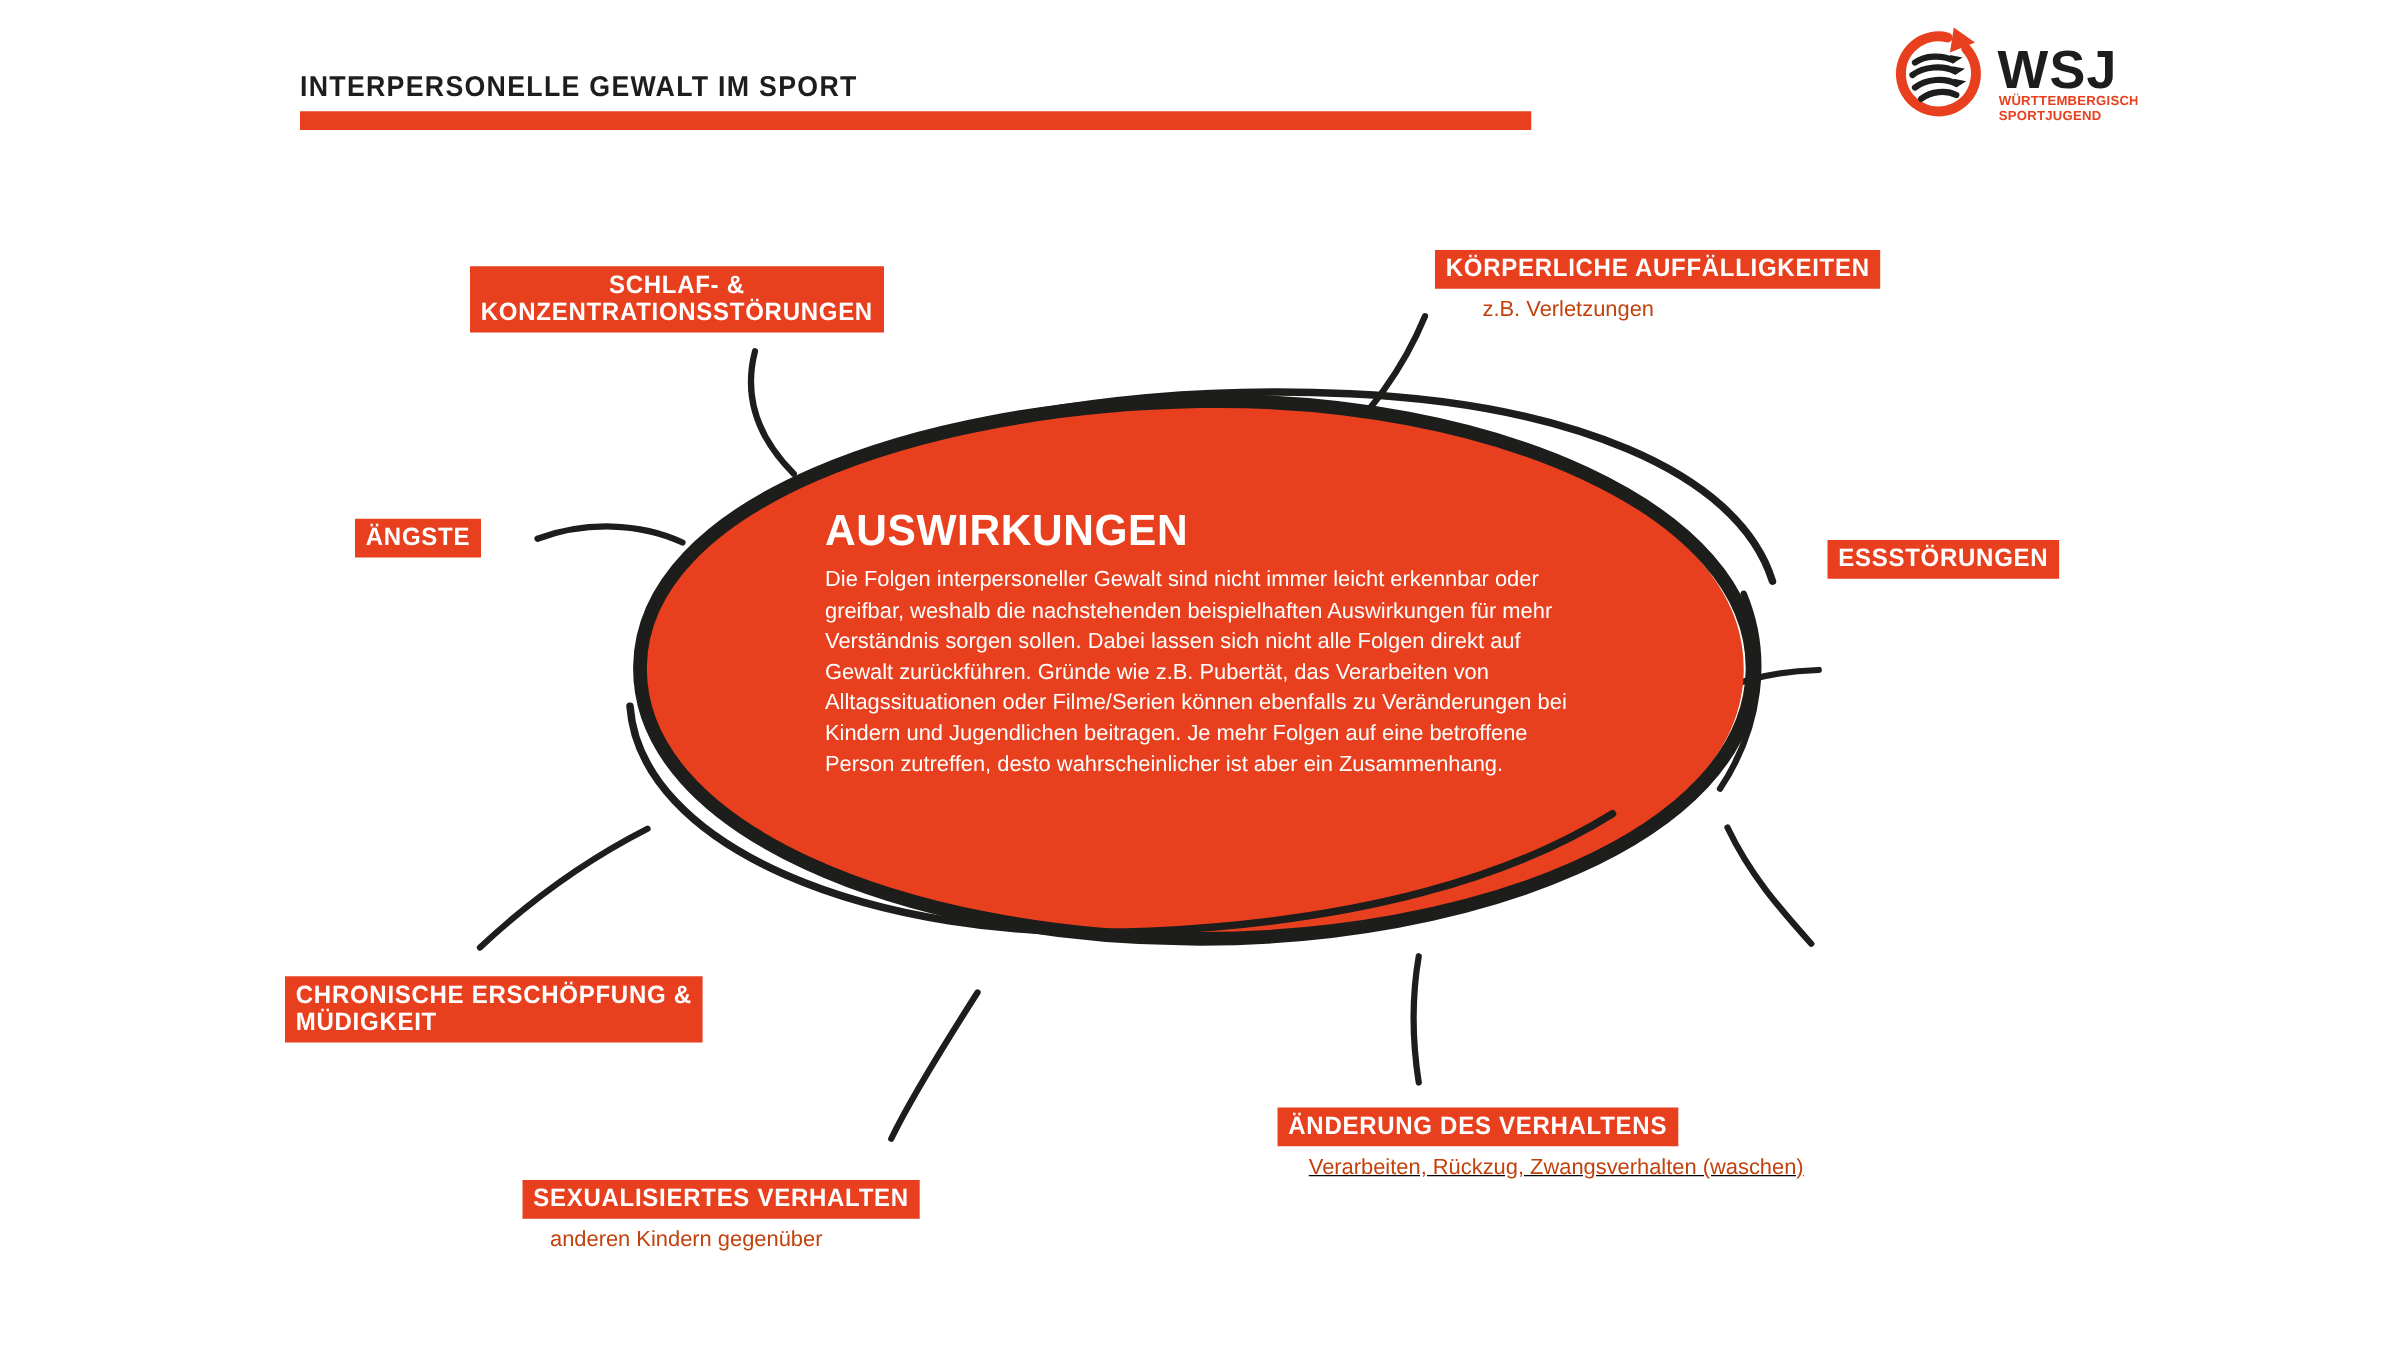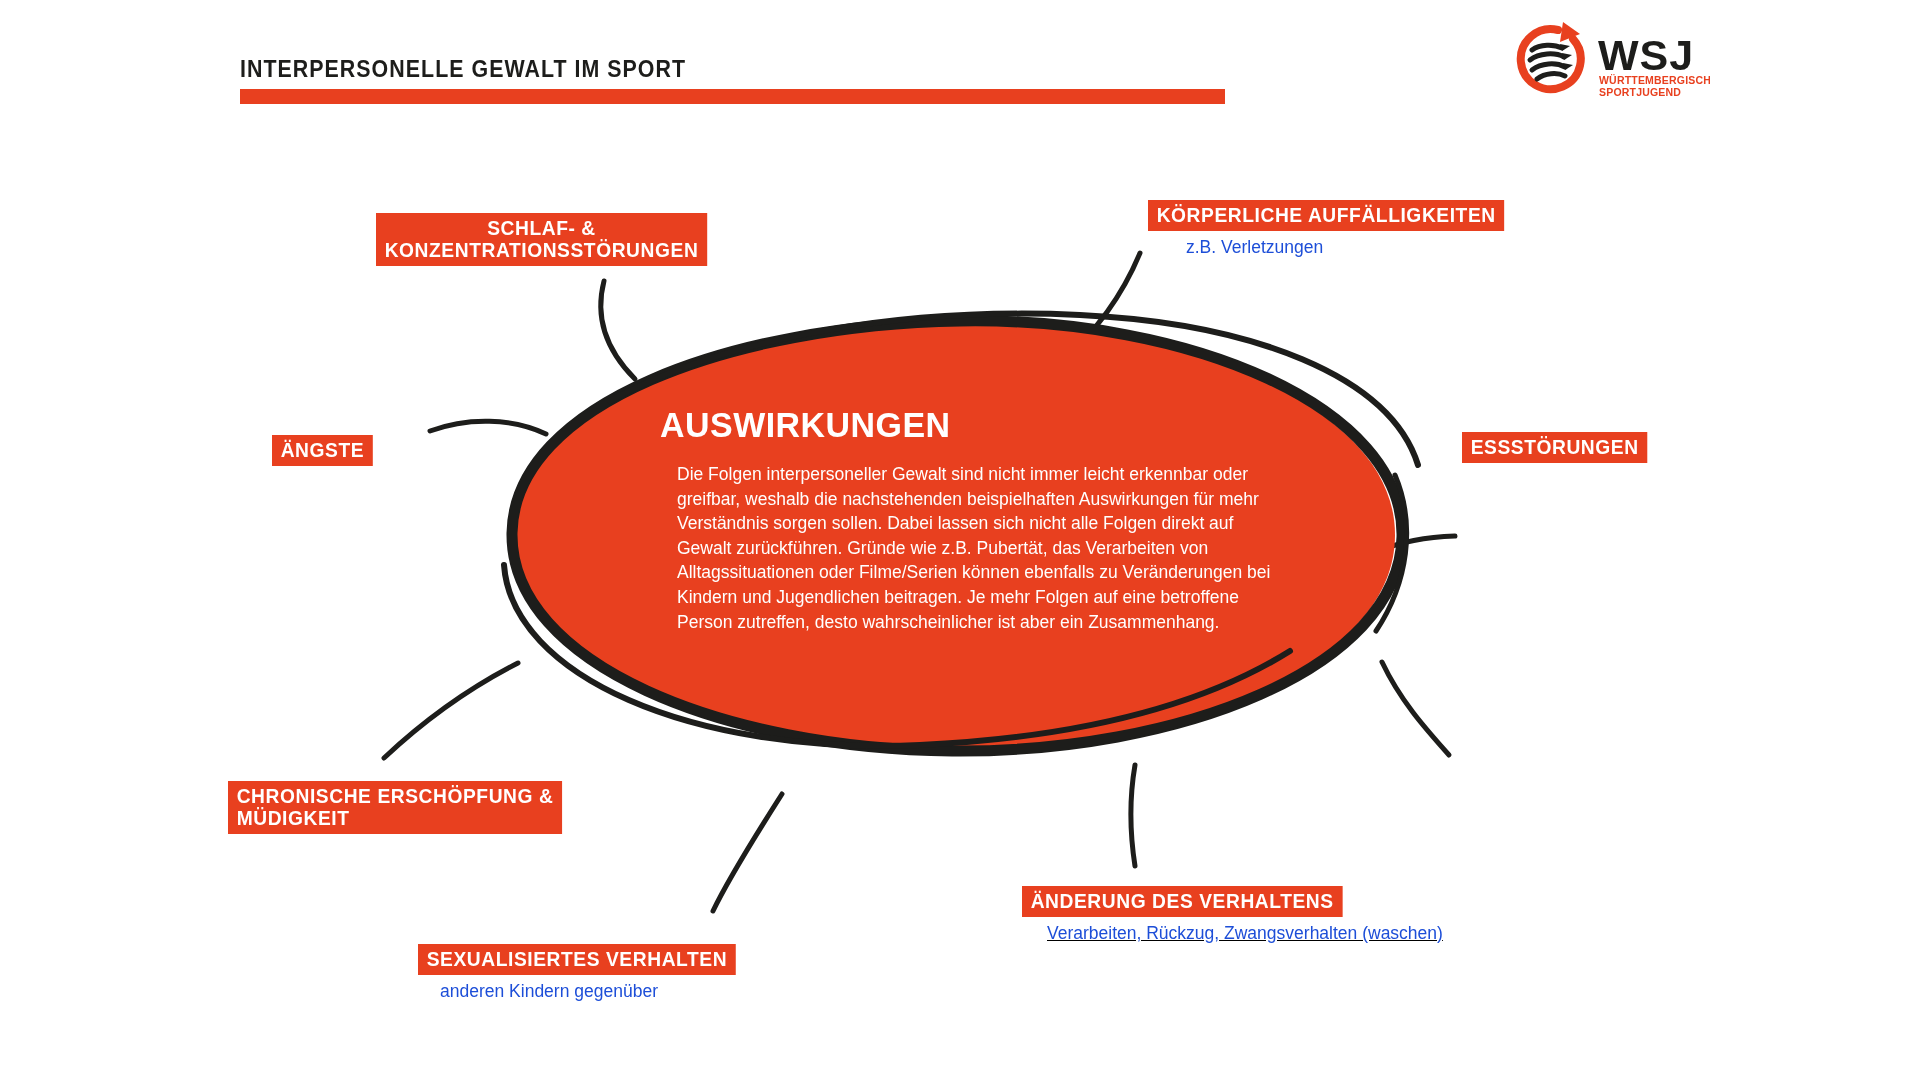--- a/index.html
+++ b/index.html
@@ -40,49 +40,49 @@
 
   .center-text{
     position:absolute;left:660px;top:405px;width:600px;
   }
   .center-title{
     font-weight:bold;font-size:35px;letter-spacing:0.5px;
     color:#ffffff;margin:0 0 6px 0;
     transform:scaleX(0.97);transform-origin:left center;
   }
   .center-body{
-    font-size:17.5px;line-height:24.6px;color:#ffffff;margin:17px;
+    font-size:17.5px;line-height:24.6px;color:#ffffff;margin:0;
     width:595px;
   }
 
   
   .label-group{position:absolute;}
   .tag{
     display:inline-block;
     background:#e8401f;color:#ffffff;
     font-weight:bold;font-size:20px;
     letter-spacing:0.6px;
     padding:4px 9px 5px 9px;
     line-height:22px;
     white-space:nowrap;
     transform:scaleX(0.96);
     transform-origin:left center;
   }
   .tag.two-line{white-space:normal;}
   .tag-line{display:block;}
   .sub{
-    font-size:17.5px;color:#1d4ed8;line-height:22px;
+    font-size:17.5px;color:#c2410c;line-height:22px;
     margin-top:5px;white-space:nowrap;
   }
 
   
   #lbl-schlaf   {left:376px; top:213px;text-align:center;}
   #lbl-koerper  {left:1148px;top:200px;}
   #lbl-koerper .sub{padding-left:38px;}
-  #lbl-aengste  {left:272px; top:415px;margin-top:20px;}
+  #lbl-aengste  {left:284px; top:415px;}
   #lbl-ess      {left:1462px;top:432px;}
   #lbl-chron    {left:228px; top:781px;}
   #lbl-sex      {left:418px; top:944px;}
   #lbl-sex .sub {padding-left:22px;}
   #lbl-aender   {left:1022px;top:886px;text-decoration:underline;}
   #lbl-aender .sub{padding-left:25px;}
   #lbl-optisch  {left:1308px;top:765px;}
   #lbl-optisch .sub{padding-left:22px;}
 
   

